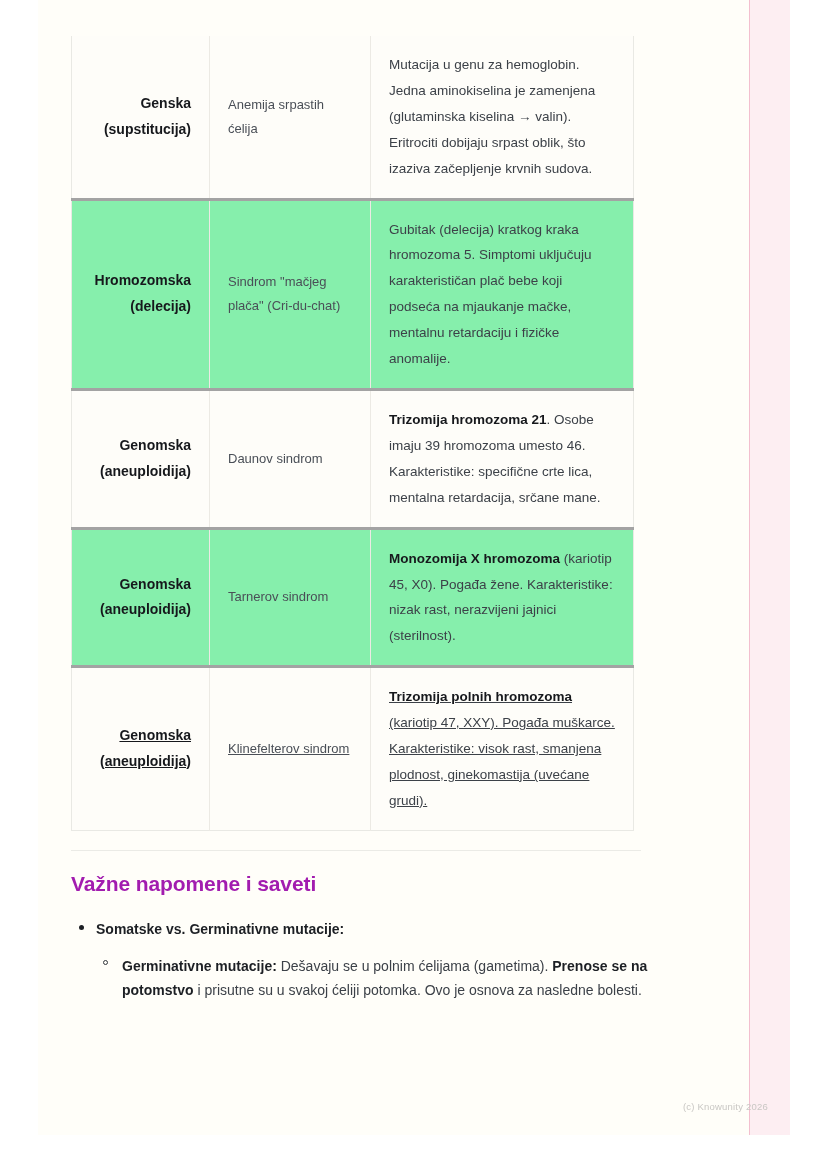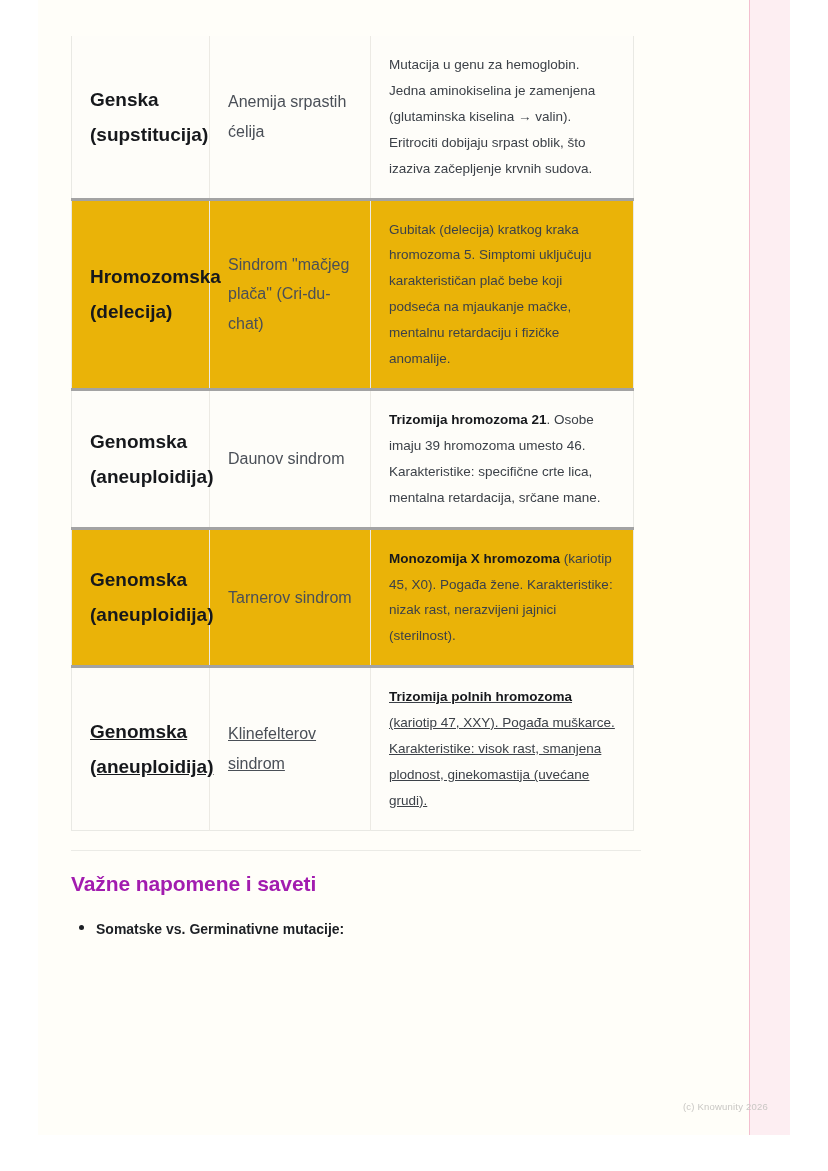--- a/index.html
+++ b/index.html
@@ -70,30 +70,31 @@
     border-right: 1px solid #eceae4;
     border-bottom: 3px solid #a3a3a3;
     vertical-align: middle;
     padding: 16px 18px;
     box-sizing: border-box;
   }
   .mutation-table td:last-child { border-right: none; }
   .mutation-table tr:last-child td { border-bottom: none; text-decoration: underline; }
 
   .mutation-table tr.row-odd td { background: #fefdf9; }
-  .mutation-table tr.row-even td { background: #eab308; }
+  .mutation-table tr.row-even td { background: #86efac; }
 
   .cell-type {
-    font-size: 19px;
+    font-size: 14px;
     font-weight: bold;
     color: #16181c;
     line-height: 1.85;
+    text-align: right;
   }
   .cell-example {
-    font-size: 16px;
+    font-size: 13px;
     color: #4a4f57;
     line-height: 1.85;
   }
   .cell-desc {
     font-size: 13.5px;
     color: #3c4148;
     line-height: 1.92;
   }
   .cell-desc .lead {
     font-weight: bold;
@@ -269,20 +270,24 @@
 
   <div class="notes">
     <h2 class="notes-title">Važne napomene i saveti</h2>
 
     <ul class="level-1">
       <li>
         <span class="bullet-disc"></span>
         <span class="l1-text">Somatske vs. Germinativne mutacije:</span>
 
         <ul class="level-2">
+          <li>
+            <span class="bullet-circle"></span>
+            <span class="l2-text"><b>Germinativne mutacije:</b><span> Dešavaju se u polnim ćelijama (gametima). </span><b>Prenose se na potomstvo</b><span> i prisutne su u svakoj ćeliji potomka. Ovo je osnova za nasledne bolesti.</span></span>
+          </li>
         </ul>
       </li>
     </ul>
   </div>
 
   <div class="watermark">(c) Knowunity 2026</div>
 
 </div>
 
 </body></html>

